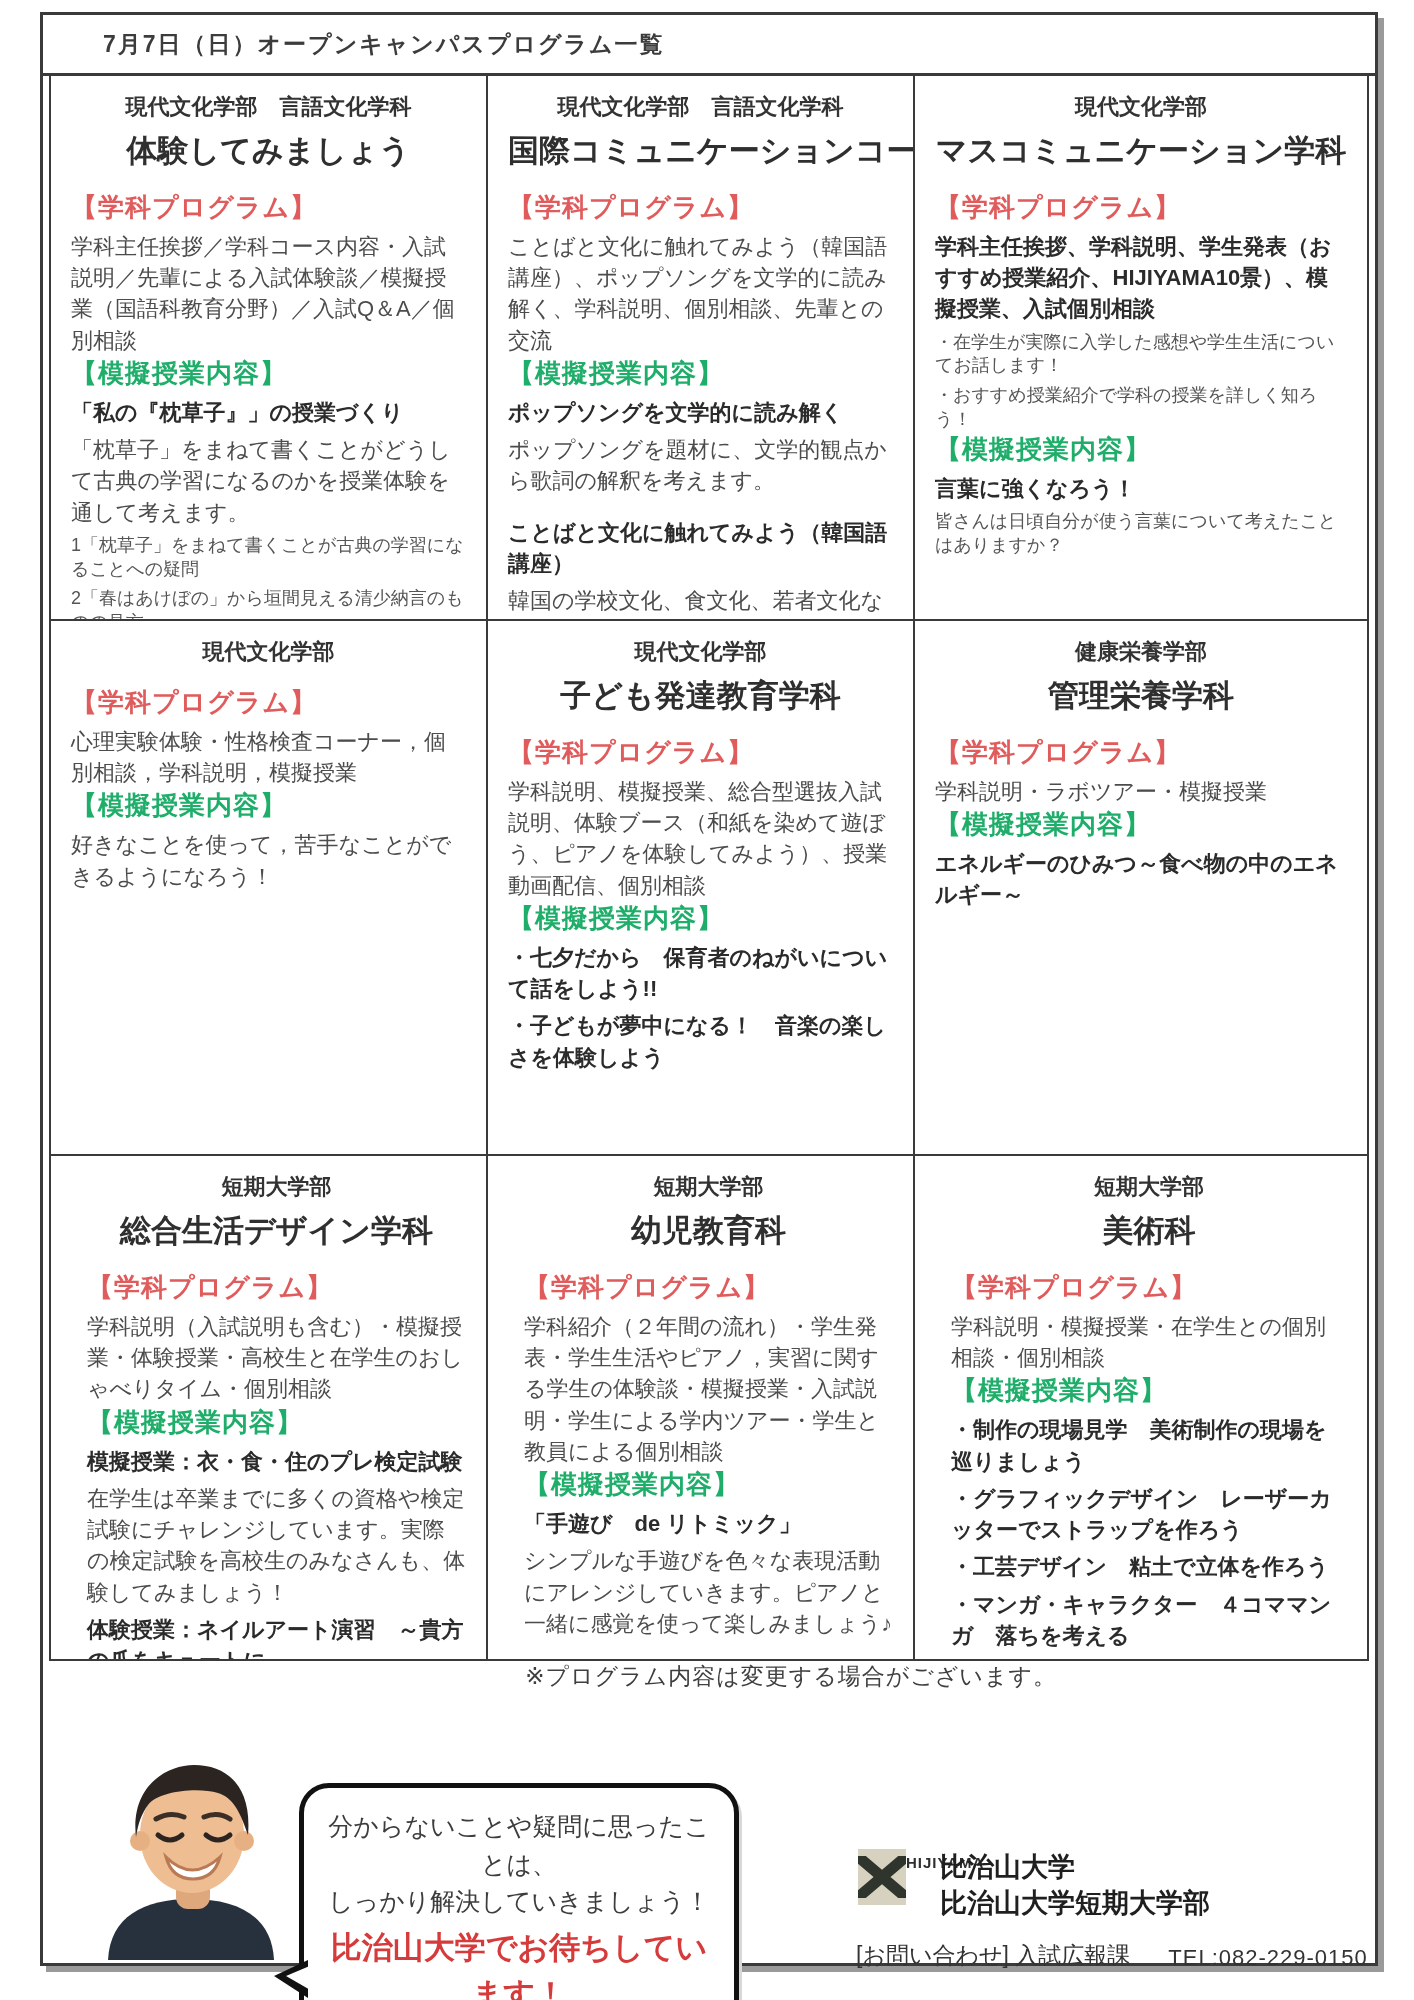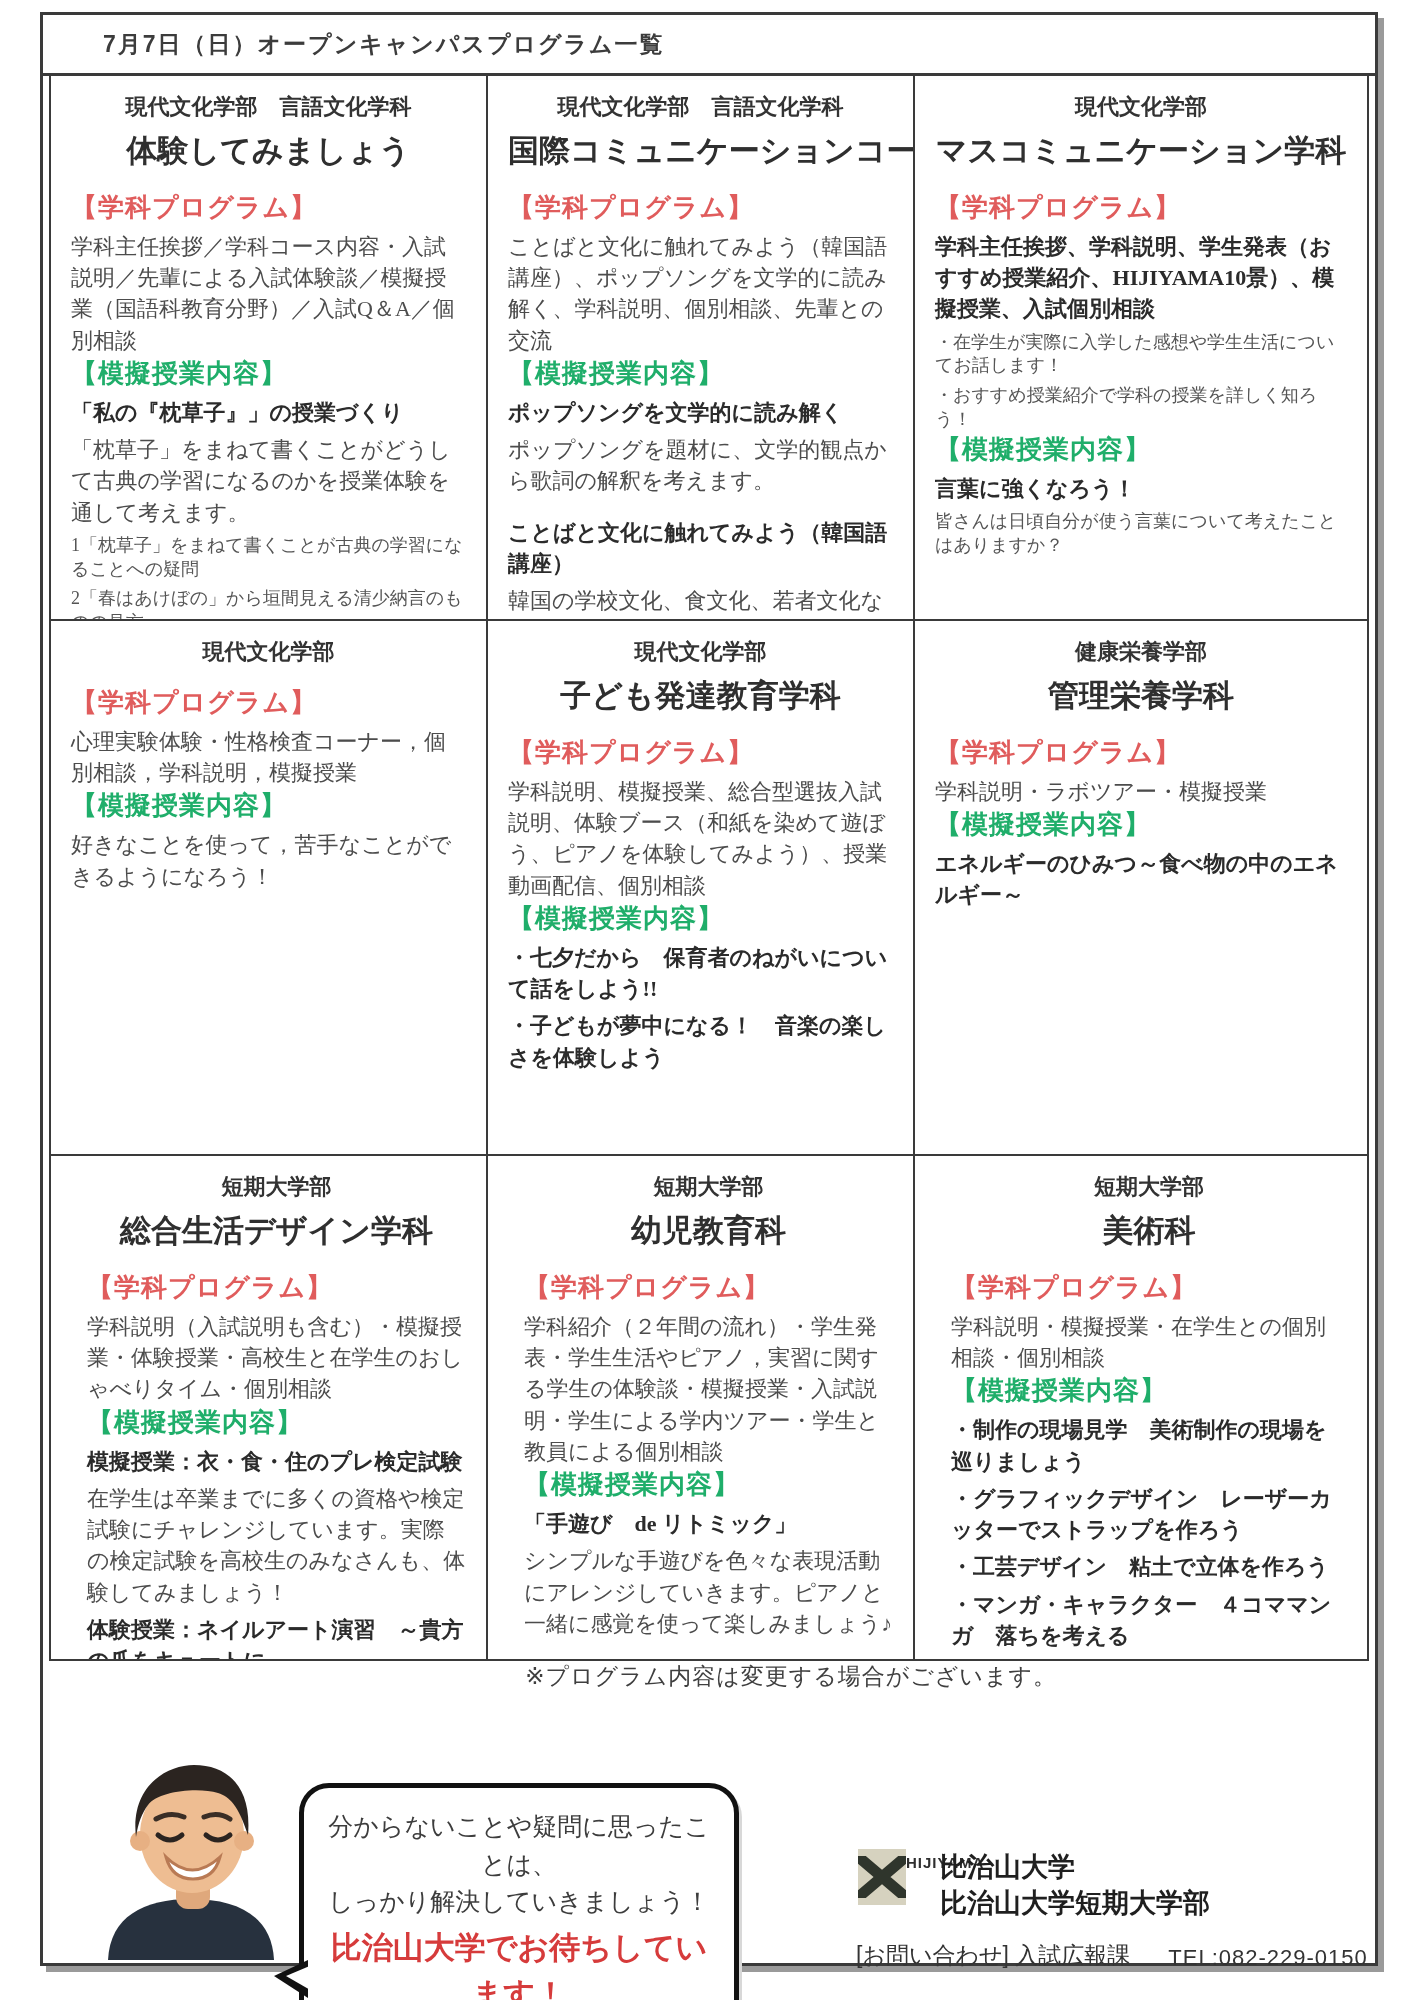--- a/index.html
+++ b/index.html
@@ -21,21 +21,20 @@
   .grid{
     margin:0 6px;display:grid;
     grid-template-columns:437px 427px 1fr;
     grid-template-rows:545px 535px 503px;
     border-left:2px solid #3a3a3a;border-right:2px solid #3a3a3a;border-bottom:2px solid #3a3a3a;
   }
   .cell{
     padding:12px 20px 10px;overflow:hidden;
     border-right:2px solid #3a3a3a;border-bottom:2px solid #3a3a3a;
     background:#fff;
-    font-family:Liberation Serif, serif;
   }
   .cell:nth-child(3n){border-right:none;}
   .cell:nth-child(n+7){border-bottom:none;padding-left:36px;}
   .dept{text-align:center;font-weight:bold;font-size:22px;color:#333;margin-top:4px;}
   .course{text-align:center;font-weight:bold;font-size:31px;color:#2f2f2f;margin-top:8px;white-space:nowrap;}
   .label{font-size:26px;font-weight:bold;letter-spacing:1px;}
   .label.red{color:#e05c5c;margin-top:18px;}
   .label.green{color:#1fae6a;}
   .cell p{margin:6px 0 0;line-height:1.42;}
   .cell p.normal{font-size:22px;color:#4c4c4c;font-weight:normal;}

